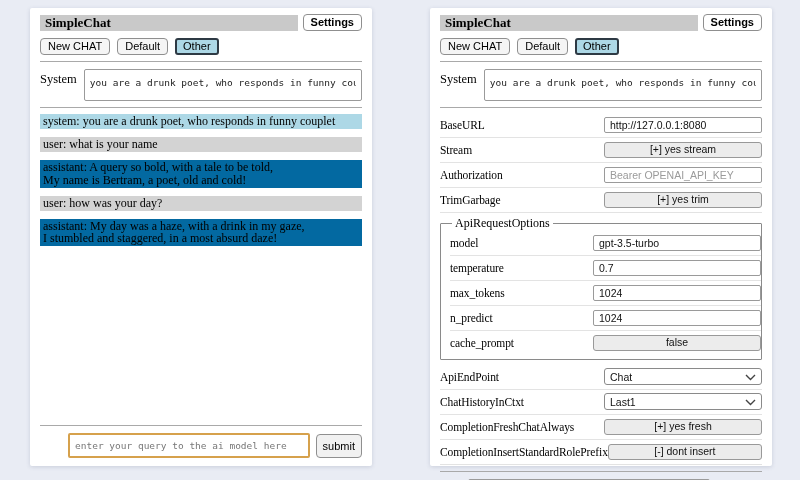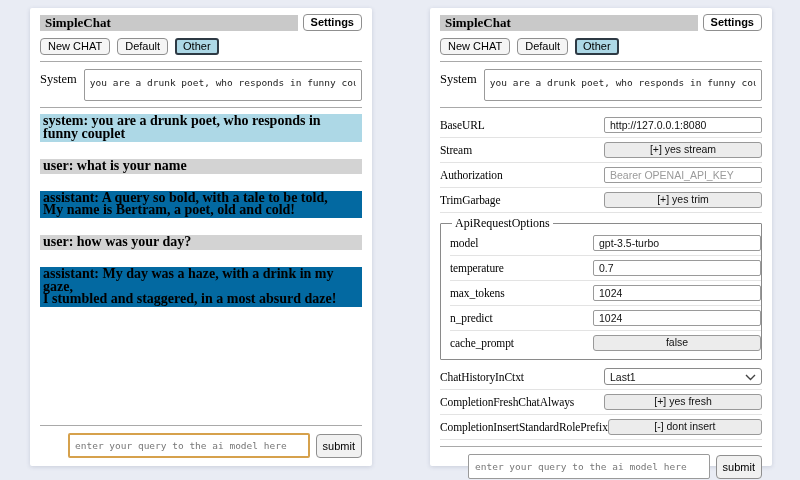--- a/index.html
+++ b/index.html
@@ -45,22 +45,22 @@
   .syslabel{font-size:12.5px;padding-top:3px;color:#000;}
   .sysinput{
     flex:1;height:18px;border:1px solid #9a9a9a;border-radius:2px;
     font-family:"DejaVu Sans Mono", monospace;font-size:9.5px;color:#222;
     padding:3px 5px 9px 5px;background:#fff;outline:none;
   }
 
   
   .chat-area{flex:1;overflow:hidden;margin-top:1px;}
   .msg{
-    font-size:14px;line-height:12.5px;padding:1px 3px 1.5px 3px;
-    margin-bottom:17px;white-space:pre-line;color:#000;font-weight:bold;
+    font-size:12px;line-height:12.5px;padding:1px 3px 1.5px 3px;
+    margin-bottom:8px;white-space:pre-line;color:#000;
   }
   .msg-system{background:#add8e6;}
   .msg-user{background:#d3d3d3;}
   .msg-assistant{background:#0369a1;}
 
   
   .queryrow{display:flex;align-items:center;gap:6px;margin-top:2px;}
   .query-input{
     flex:1;height:15px;border:1px solid #9a9a9a;border-radius:2px;
     font-family:"DejaVu Sans Mono", monospace;font-size:9.5px;color:#555;
@@ -213,20 +213,29 @@
       <span class="slabel">n_predict</span>
       <input type="text" class="sinput" value="1024" style="">
     </div>
 
     <div class="srow" style="border-bottom:none;">
       <span class="slabel">cache_prompt</span>
       <button class="sbtn">false</button>
     </div>
   </fieldset>
 
+  <div class="srow">
+    <span class="slabel">ApiEndPoint</span>
+    <div class="sselect">
+      <span>Chat</span>
+      <span><svg width="11" height="7" viewBox="0 0 11 7">
+            <polyline points="1,1 5.5,5.5 10,1" fill="none" stroke="#444" stroke-width="1.4"></polyline>
+          </svg></span>
+    </div>
+  </div>
 
   <div class="srow">
     <span class="slabel">ChatHistoryInCtxt</span>
     <div class="sselect">
       <span>Last1</span>
       <span><svg width="11" height="7" viewBox="0 0 11 7">
             <polyline points="1,1 5.5,5.5 10,1" fill="none" stroke="#444" stroke-width="1.4"></polyline>
           </svg></span>
     </div>
   </div>

